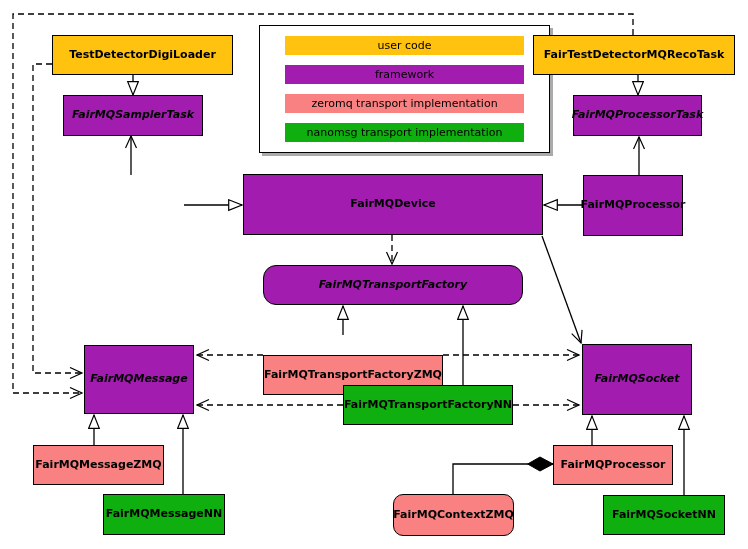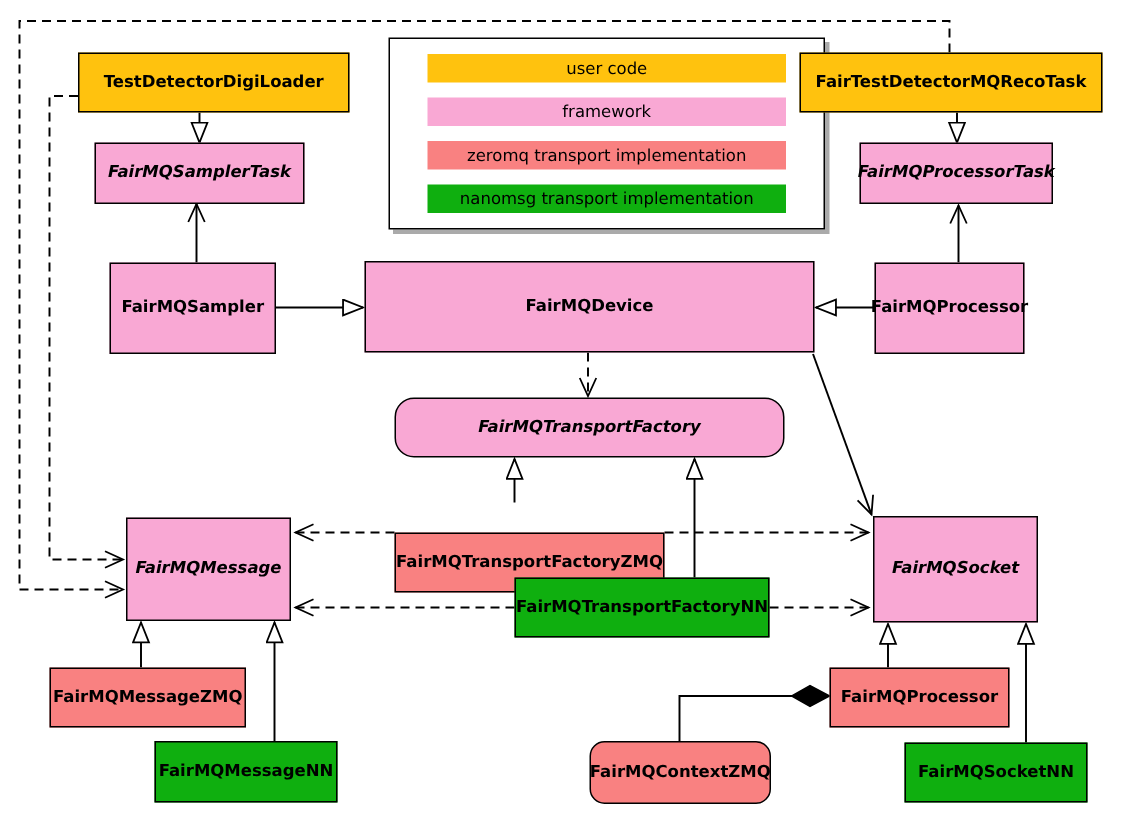--- a/index.html
+++ b/index.html
@@ -4,21 +4,21 @@
 <style>
   html,body{margin:0;padding:0;background:#ffffff;}
   .stage{position:relative;width:748px;height:549px;background:#ffffff;overflow:hidden;
          font-family:"DejaVu Sans",sans-serif;}
   .wires{position:absolute;left:0;top:0;width:748px;height:549px;z-index:1;}
   .node{position:absolute;z-index:2;display:flex;align-items:center;justify-content:center;
         border:1.5px solid #000;box-sizing:border-box;text-align:center;
         font-weight:bold;font-size:11px;color:#000;line-height:1.1;}
   .abstract{font-style:italic;}
   .c-user{background:#FFC20E;}
-  .c-fw{background:#f9a8d4;}
+  .c-fw{background:#a21caf;}
   .c-zmq{background:#F98181;}
   .c-nn{background:#0FAF0F;}
   .legend{position:absolute;left:259px;top:25px;width:291px;height:128px;z-index:2;
           background:#fff;border:1.5px solid #000;box-sizing:border-box;
           box-shadow:3px 3px 0 #aaaaaa;padding:10px 25px;display:flex;
           flex-direction:column;justify-content:space-between;}
   .legend .bar{height:19px;display:flex;align-items:center;justify-content:center;
                font-size:11px;font-weight:normal;color:#000;}
   .solid{stroke:#000;stroke-width:1.3;fill:none;}
   .dash{stroke:#000;stroke-width:1.3;fill:none;stroke-dasharray:6 4;}
@@ -71,21 +71,20 @@
     <div class="bar c-user">user code</div>
     <div class="bar c-fw">framework</div>
     <div class="bar c-zmq">zeromq transport implementation</div>
     <div class="bar c-nn">nanomsg transport implementation</div>
   </div>
 
   <div class="node c-user" style="left:533px;top:35px;width:202px;height:40px;">FairTestDetectorMQRecoTask</div>
   <div class="node c-user" style="left:52px;top:35px;width:181px;height:40px;">TestDetectorDigiLoader</div>
   <div class="node c-fw abstract" style="left:63px;top:95px;width:140px;height:41px;">FairMQSamplerTask</div>
   <div class="node c-fw abstract" style="left:573px;top:95px;width:129px;height:41px;">FairMQProcessorTask</div>
-  <div class="node c-fw" style="left:73px;top:175px;width:111px;height:61px;">FairMQSampler</div>
   <div class="node c-fw" style="left:243px;top:174px;width:300px;height:61px;">FairMQDevice</div>
   <div class="node c-fw" style="left:583px;top:175px;width:100px;height:61px;">FairMQProcessor</div>
   <div class="node c-fw abstract" style="left:263px;top:265px;width:260px;height:40px;border-radius:13px;">FairMQTransportFactory</div>
   <div class="node c-zmq" style="left:263px;top:335px;width:180px;height:40px;margin-top:20px;">FairMQTransportFactoryZMQ</div>
   <div class="node c-nn" style="left:343px;top:385px;width:170px;height:40px;">FairMQTransportFactoryNN</div>
   <div class="node c-fw abstract" style="left:84px;top:345px;width:110px;height:69px;">FairMQMessage</div>
   <div class="node c-fw abstract" style="left:582px;top:344px;width:110px;height:71px;">FairMQSocket</div>
   <div class="node c-zmq" style="left:33px;top:445px;width:131px;height:40px;">FairMQMessageZMQ</div>
   <div class="node c-nn" style="left:103px;top:494px;width:122px;height:41px;">FairMQMessageNN</div>
   <div class="node c-zmq" style="left:393px;top:494px;width:121px;height:42px;border-radius:10px;">FairMQContextZMQ</div>

